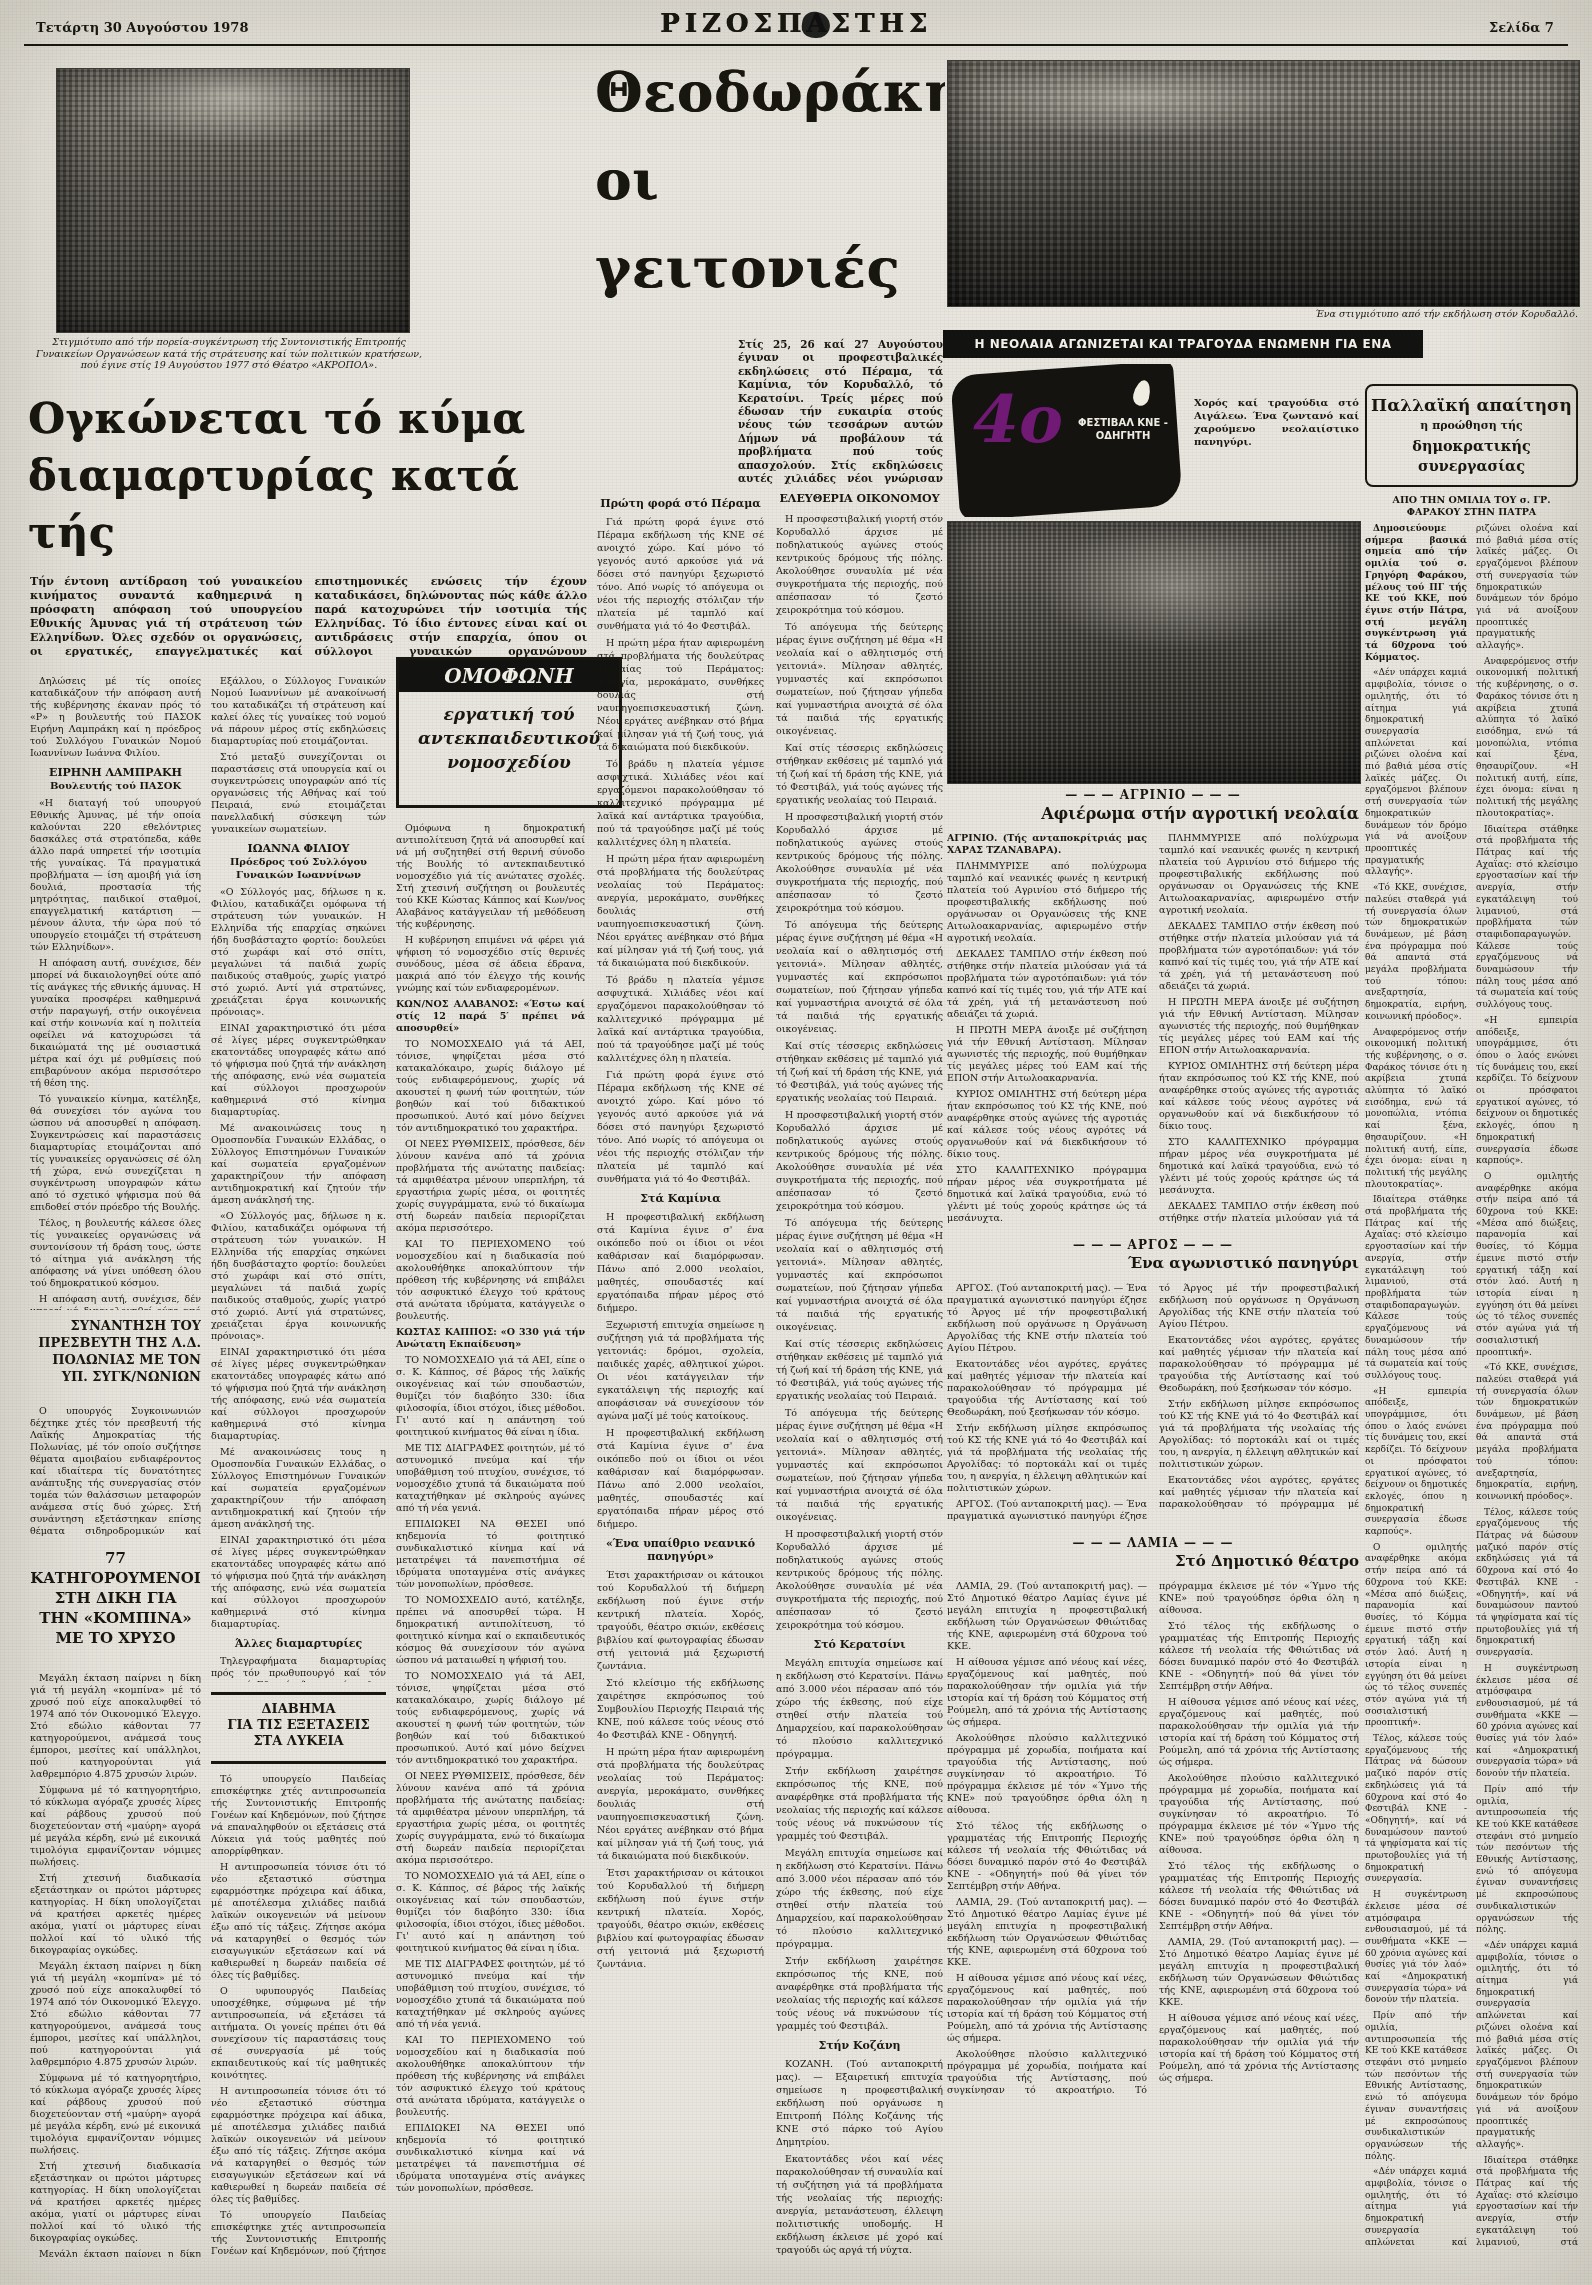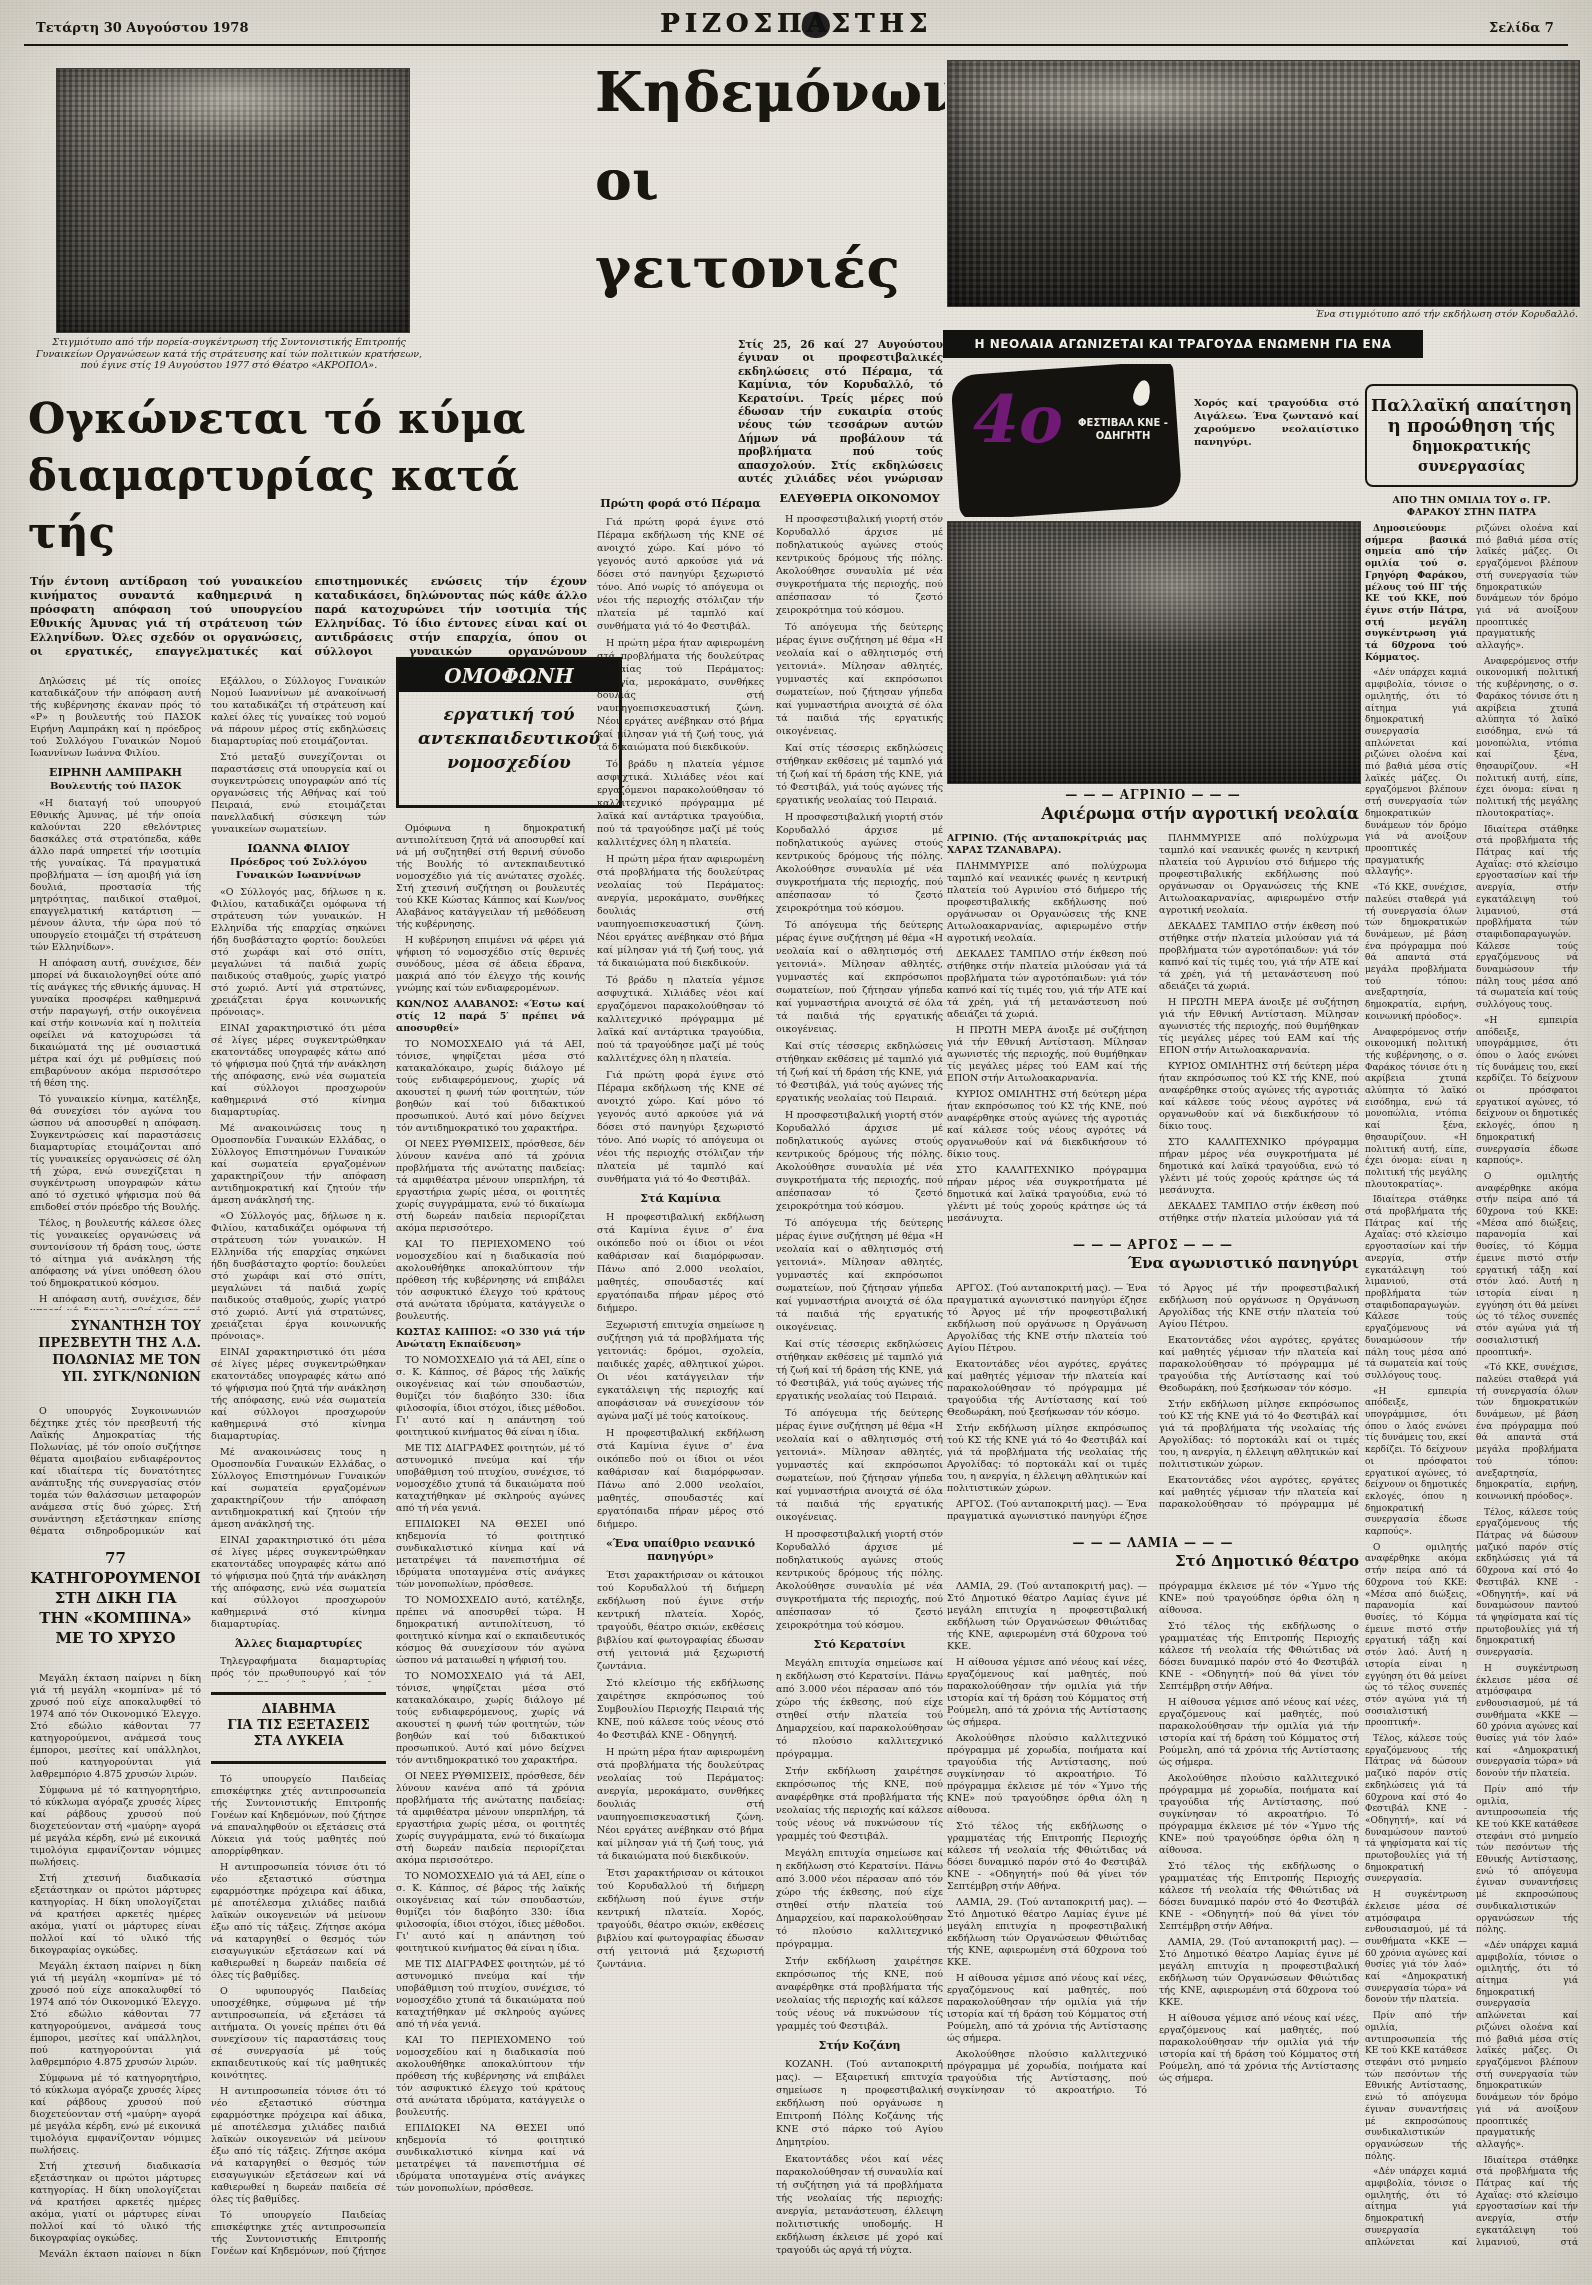--- a/index.html
+++ b/index.html
@@ -148,21 +148,21 @@
     <p>Μεγάλη έκταση παίρνει η δίκη γιά τή μεγάλη «κομπίνα» μέ τό χρυσό πού είχε αποκαλυφθεί τό 1974 από τόν Οικονομικό Έλεγχο. Στό εδώλιο κάθονται 77 κατηγορούμενοι, ανάμεσά τους έμποροι, μεσίτες καί υπάλληλοι, πού κατηγορούνται γιά λαθρεμπόριο 4.875 χρυσών λιρών.</p>
     <p>Σύμφωνα μέ τό κατηγορητήριο, τό κύκλωμα αγόραζε χρυσές λίρες καί ράβδους χρυσού πού διοχετεύονταν στή «μαύρη» αγορά μέ μεγάλα κέρδη, ενώ μέ εικονικά τιμολόγια εμφανίζονταν νόμιμες πωλήσεις.</p>
     <p>Στή χτεσινή διαδικασία εξετάστηκαν οι πρώτοι μάρτυρες κατηγορίας. Η δίκη υπολογίζεται νά κρατήσει αρκετές ημέρες ακόμα, γιατί οι μάρτυρες είναι πολλοί καί τό υλικό τής δικογραφίας ογκώδες.</p>
     <p>Μεγάλη έκταση παίρνει η δίκη γιά τή μεγάλη «κομπίνα» μέ τό χρυσό πού είχε αποκαλυφθεί τό 1974 από τόν Οικονομικό Έλεγχο. Στό εδώλιο κάθονται 77 κατηγορούμενοι, ανάμεσά τους έμποροι, μεσίτες καί υπάλληλοι, πού κατηγορούνται γιά λαθρεμπόριο 4.875 χρυσών λιρών.</p>
     <p>Σύμφωνα μέ τό κατηγορητήριο, τό κύκλωμα αγόραζε χρυσές λίρες καί ράβδους χρυσού πού διοχετεύονταν στή «μαύρη» αγορά μέ μεγάλα κέρδη, ενώ μέ εικονικά τιμολόγια εμφανίζονταν νόμιμες πωλήσεις.</p>
     <p>Στή χτεσινή διαδικασία εξετάστηκαν οι πρώτοι μάρτυρες κατηγορίας. Η δίκη υπολογίζεται νά κρατήσει αρκετές ημέρες ακόμα, γιατί οι μάρτυρες είναι πολλοί καί τό υλικό τής δικογραφίας ογκώδες.</p>
     <p>Μεγάλη έκταση παίρνει η δίκη γιά τή μεγάλη «κομπίνα» μέ τό χρυσό πού είχε αποκαλυφθεί τό 1974 από τόν Οικονομικό Έλεγχο. Στό εδώλιο κάθονται 77 κατηγορούμενοι, ανάμεσά τους έμποροι, μεσίτες καί υπάλληλοι, πού κατηγορούνται γιά λαθρεμπόριο 4.875 χρυσών λιρών.</p>
   </div>
 
   <div class="b" style="left:595px;top:48px;width:350px;height:275px">
-    <div class="hl-p fat">Κηδεμόνων</div>
+    <div class="hl-p fat">Θεοδωράκη</div>
     <div class="hl-p fat">οι γειτονιές</div>
     <div class="hl-p fat">τού Πειραιά</div>
   </div>
   <div class="b" style="left:738px;top:338px;width:205px;height:147px;font-weight:bold;font-size:10.4px;line-height:13.4px;text-align:justify">Στίς 25, 26 καί 27 Αυγούστου έγιναν οι προφεστιβαλικές εκδηλώσεις στό Πέραμα, τά Καμίνια, τόν Κορυδαλλό, τό Κερατσίνι. Τρείς μέρες πού έδωσαν τήν ευκαιρία στούς νέους τών τεσσάρων αυτών Δήμων νά προβάλουν τά προβλήματα πού τούς απασχολούν. Στίς εκδηλώσεις αυτές χιλιάδες νέοι γνώρισαν από κοντά τήν ΚΝΕ καί τό Φεστιβάλ της.</div>
 
   <div class="b t13" style="left:597px;top:490px;width:167px;height:1767px">
     <h3 class="sh">Πρώτη φορά στό Πέραμα</h3>
     <p>Γιά πρώτη φορά έγινε στό Πέραμα εκδήλωση τής ΚΝΕ σέ ανοιχτό χώρο. Καί μόνο τό γεγονός αυτό αρκούσε γιά νά δόσει στό πανηγύρι ξεχωριστό τόνο. Από νωρίς τό απόγευμα οι νέοι τής περιοχής στόλιζαν τήν πλατεία μέ ταμπλό καί συνθήματα γιά τό 4ο Φεστιβάλ.</p>
     <p>Η πρώτη μέρα ήταν αφιερωμένη στά προβλήματα τής δουλεύτρας νεολαίας τού Περάματος: ανεργία, μεροκάματο, συνθήκες δουλιάς στή ναυπηγοεπισκευαστική ζώνη. Νέοι εργάτες ανέβηκαν στό βήμα καί μίλησαν γιά τή ζωή τους, γιά τά δικαιώματα πού διεκδικούν.</p>
     <p>Τό βράδυ η πλατεία γέμισε ασφυχτικά. Χιλιάδες νέοι καί εργαζόμενοι παρακολούθησαν τό καλλιτεχνικό πρόγραμμα μέ λαϊκά καί αντάρτικα τραγούδια, πού τά τραγούδησε μαζί μέ τούς καλλιτέχνες όλη η πλατεία.</p>
@@ -264,21 +264,21 @@
     <p>Στό τέλος τής εκδήλωσης ο γραμματέας τής Επιτροπής Περιοχής κάλεσε τή νεολαία τής Φθιώτιδας νά δόσει δυναμικό παρόν στό 4ο Φεστιβάλ ΚΝΕ - «Οδηγητή» πού θά γίνει τόν Σεπτέμβρη στήν Αθήνα.</p>
     <p>Η αίθουσα γέμισε από νέους καί νέες, εργαζόμενους καί μαθητές, πού παρακολούθησαν τήν ομιλία γιά τήν ιστορία καί τή δράση τού Κόμματος στή Ρούμελη, από τά χρόνια τής Αντίστασης ώς σήμερα.</p>
     <p>Ακολούθησε πλούσιο καλλιτεχνικό πρόγραμμα μέ χορωδία, ποιήματα καί τραγούδια τής Αντίστασης, πού συγκίνησαν τό ακροατήριο. Τό πρόγραμμα έκλεισε μέ τόν «Ύμνο τής ΚΝΕ» πού τραγούδησε όρθια όλη η αίθουσα.</p>
     <p>Στό τέλος τής εκδήλωσης ο γραμματέας τής Επιτροπής Περιοχής κάλεσε τή νεολαία τής Φθιώτιδας νά δόσει δυναμικό παρόν στό 4ο Φεστιβάλ ΚΝΕ - «Οδηγητή» πού θά γίνει τόν Σεπτέμβρη στήν Αθήνα.</p>
     <p>ΛΑΜΙΑ, 29. (Τού ανταποκριτή μας). — Στό Δημοτικό θέατρο Λαμίας έγινε μέ μεγάλη επιτυχία η προφεστιβαλική εκδήλωση τών Οργανώσεων Φθιώτιδας τής ΚΝΕ, αφιερωμένη στά 60χρονα τού ΚΚΕ.</p>
     <p>Η αίθουσα γέμισε από νέους καί νέες, εργαζόμενους καί μαθητές, πού παρακολούθησαν τήν ομιλία γιά τήν ιστορία καί τή δράση τού Κόμματος στή Ρούμελη, από τά χρόνια τής Αντίστασης ώς σήμερα.</p>
   </div>
 
   <div class="b" style="left:1365px;top:384px;width:213px;height:103px;border:2px solid #17160f;border-radius:8px;box-sizing:border-box;text-align:center;padding-top:8px">
     <div style="font-weight:bold;font-size:17px;line-height:22px">Παλλαϊκή απαίτηση</div>
-    <div style="font-weight:bold;font-size:18px;line-height:20px">η προώθηση τής</div>
+    <div style="font-weight:bold;font-size:11px;line-height:20px">η προώθηση τής</div>
     <div style="font-weight:bold;font-size:14.4px;line-height:20px">δημοκρατικής συνεργασίας</div>
   </div>
   <div class="b" style="left:1365px;top:494px;width:213px;text-align:center;font-weight:bold;font-size:9.5px;line-height:12px">ΑΠΟ ΤΗΝ ΟΜΙΛΙΑ ΤΟΥ σ. ΓΡ. ΦΑΡΑΚΟΥ ΣΤΗΝ ΠΑΤΡΑ</div>
   <div class="b c2" style="left:1365px;top:523px;width:213px;height:1733px;column-gap:9px;font-size:9px;line-height:11.7px;text-align:justify;overflow-wrap:anywhere">
     <p style="margin:0 0 4px;text-indent:8px;font-weight:bold">Δημοσιεύουμε σήμερα βασικά σημεία από τήν ομιλία τού σ. Γρηγόρη Φαράκου, μέλους τού ΠΓ τής ΚΕ τού ΚΚΕ, πού έγινε στήν Πάτρα, στή μεγάλη συγκέντρωση γιά τά 60χρονα τού Κόμματος.</p>
     <p style="margin:0 0 4px;text-indent:8px">«Δέν υπάρχει καμιά αμφιβολία, τόνισε ο ομιλητής, ότι τό αίτημα γιά δημοκρατική συνεργασία απλώνεται καί ριζώνει ολοένα καί πιό βαθιά μέσα στίς λαϊκές μάζες. Οι εργαζόμενοι βλέπουν στή συνεργασία τών δημοκρατικών δυνάμεων τόν δρόμο γιά νά ανοίξουν προοπτικές πραγματικής αλλαγής».</p>
     <p style="margin:0 0 4px;text-indent:8px">«Τό ΚΚΕ, συνέχισε, παλεύει σταθερά γιά τή συνεργασία όλων τών δημοκρατικών δυνάμεων, μέ βάση ένα πρόγραμμα πού θά απαντά στά μεγάλα προβλήματα τού τόπου: ανεξαρτησία, δημοκρατία, ειρήνη, κοινωνική πρόοδος».</p>
     <p style="margin:0 0 4px;text-indent:8px">Αναφερόμενος στήν οικονομική πολιτική τής κυβέρνησης, ο σ. Φαράκος τόνισε ότι η ακρίβεια χτυπά αλύπητα τό λαϊκό εισόδημα, ενώ τά μονοπώλια, ντόπια καί ξένα, θησαυρίζουν. «Η πολιτική αυτή, είπε, έχει όνομα: είναι η πολιτική τής μεγάλης πλουτοκρατίας».</p>
     <p style="margin:0 0 4px;text-indent:8px">Ιδιαίτερα στάθηκε στά προβλήματα τής Πάτρας καί τής Αχαΐας: στό κλείσιμο εργοστασίων καί τήν ανεργία, στήν εγκατάλειψη τού λιμανιού, στά προβλήματα τών σταφιδοπαραγωγών. Κάλεσε τούς εργαζόμενους νά δυναμώσουν τήν πάλη τους μέσα από τά σωματεία καί τούς συλλόγους τους.</p>
     <p style="margin:0 0 4px;text-indent:8px">«Η εμπειρία απόδειξε, υπογράμμισε, ότι όπου ο λαός ενώνει τίς δυνάμεις του, εκεί κερδίζει. Τό δείχνουν οι πρόσφατοι εργατικοί αγώνες, τό δείχνουν οι δημοτικές εκλογές, όπου η δημοκρατική συνεργασία έδωσε καρπούς».</p>

